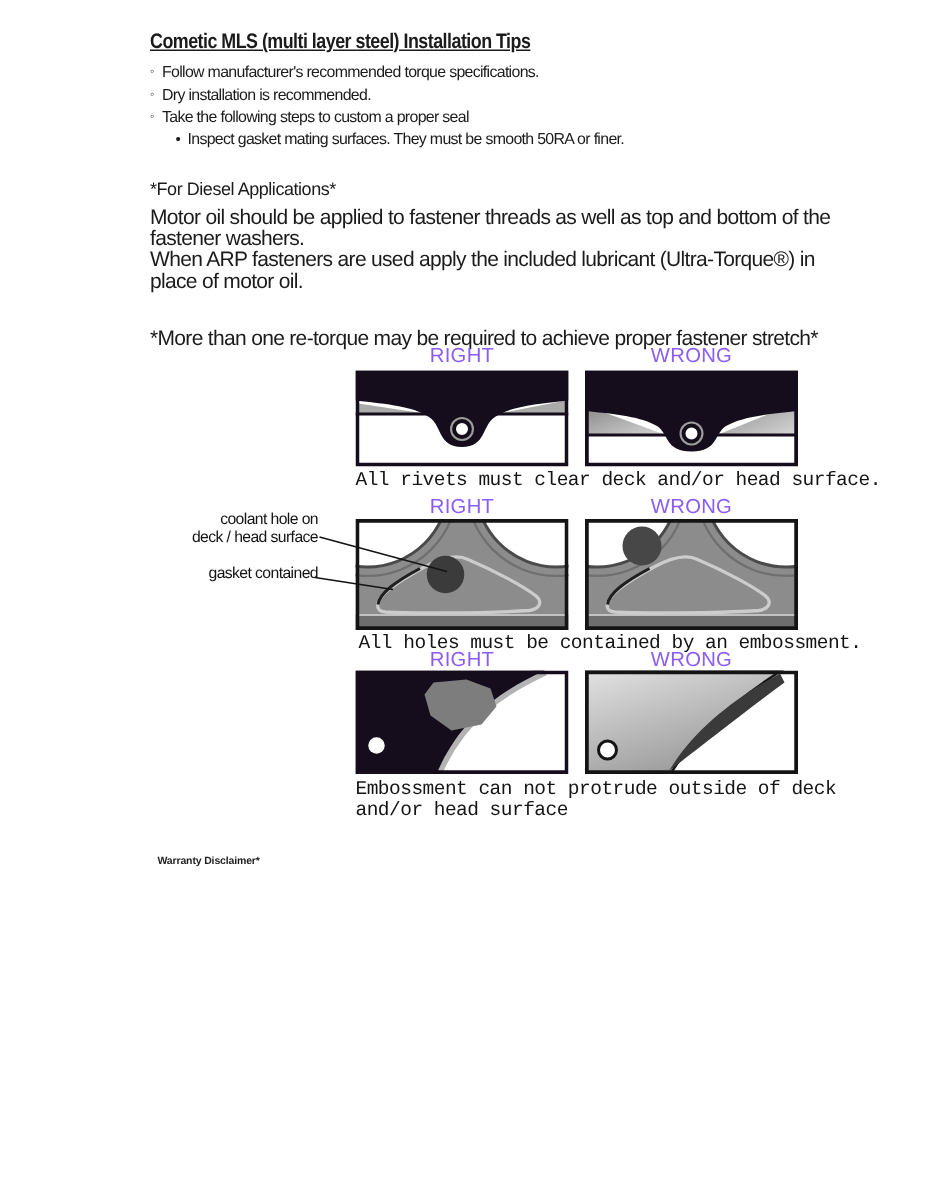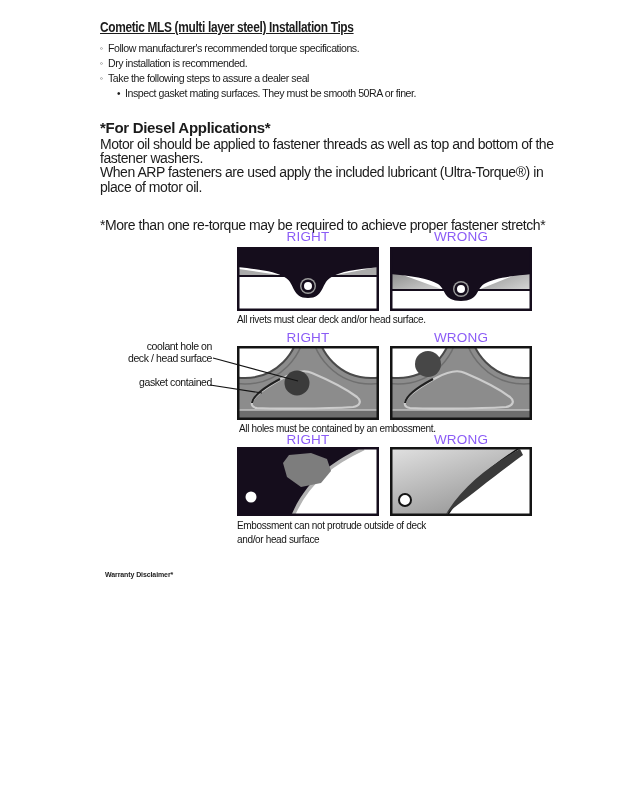--- a/index.html
+++ b/index.html
@@ -19,28 +19,28 @@
     letter-spacing:-0.4px;
     transform:scaleX(0.85); transform-origin:left top;
     white-space:nowrap;
   }
 
   .bullets { left:100px; top:41px; font-size:10.6px; letter-spacing:-0.45px; line-height:14.5px; white-space:nowrap; }
   .bullet-row .marker { display:inline-block; width:8px; font-size:8px; vertical-align:1.5px; color:#1b1b1b; }
   .bullet-row .marker.dot { font-size:10px; vertical-align:0.5px; }
   .bullet-row.sub { padding-left:17px; }
 
-  .diesel-h { left:100px; top:119px; font-size:15px; font-weight:bold; letter-spacing:-0.3px; }
+  .diesel-h { left:100px; top:119px; font-size:12px; font-weight:normal; letter-spacing:-0.3px; }
   .para { left:100px; width:472px; font-size:14px; letter-spacing:-0.45px; line-height:14.2px; white-space:pre-line; }
   #p1 { top:137px; }
   #p2 { top:171px; }
   #p3 { top:218px; }
 
   .hdr { width:142px; text-align:center; font-size:13.5px; letter-spacing:0.2px; color:#8b5cf6; }
-  .caption { font-size:10px; letter-spacing:-0.35px; line-height:13.5px; color:#141414; }
+  .caption { font-size:13px; letter-spacing:-0.35px; line-height:13.5px; color:#141414;font-family:Liberation Mono, monospace; }
   .preline { white-space:pre-line; }
   .small-label { font-size:10.5px; letter-spacing:-0.4px; line-height:11.6px; text-align:right; white-space:pre-line; color:#141414; }
 
   .warranty { left:105px; top:571px; width:410px; font-size:6.5px; line-height:7.3px; letter-spacing:-0.2px; color:#222; }
   .warranty h2 { font-size:7px; font-weight:bold; margin-bottom:7px; letter-spacing:-0.1px; }
   .warranty p { margin-bottom:5px; white-space:pre-line; }
 
   .doc-code { left:383px; top:757px; font-size:13.5px; letter-spacing:0.2px; color:#2a2a2a; }
 
   svg { display:block; }
@@ -48,21 +48,21 @@
 </head>
 <body>
 
 <div class="page">
 
   <h1 class="abs title">Cometic MLS (multi layer steel) Installation Tips</h1>
 
   <div class="abs bullets">
     <div class="bullet-row"><span class="marker">◦</span><span>Follow manufacturer's recommended torque specifications.</span></div>
     <div class="bullet-row"><span class="marker">◦</span><span>Dry installation is recommended.</span></div>
-    <div class="bullet-row"><span class="marker">◦</span><span>Take the following steps to assure a dealer seal</span></div>
+    <div class="bullet-row"><span class="marker">◦</span><span>Take the following steps to custom a proper seal</span></div>
     <div class="bullet-row sub"><span class="marker dot">•</span><span>Inspect gasket mating surfaces.  They must be smooth 50RA or finer.</span></div>
   </div>
 
   <h2 class="abs diesel-h">*For Diesel Applications*</h2>
   <p class="abs para" id="p1">Motor oil should be applied to fastener threads as well as top and bottom of the fastener washers.
 When ARP fasteners are used apply the included lubricant (Ultra-Torque®) in place of motor oil.</p>
   <p class="abs para" id="p3">*More than one re-torque may be required to achieve proper fastener stretch*</p>
 
   <div class="abs hdr" style="left:237px; top:229px;">RIGHT</div>
   <div class="abs hdr" style="left:390px; top:229px;">WRONG</div>

